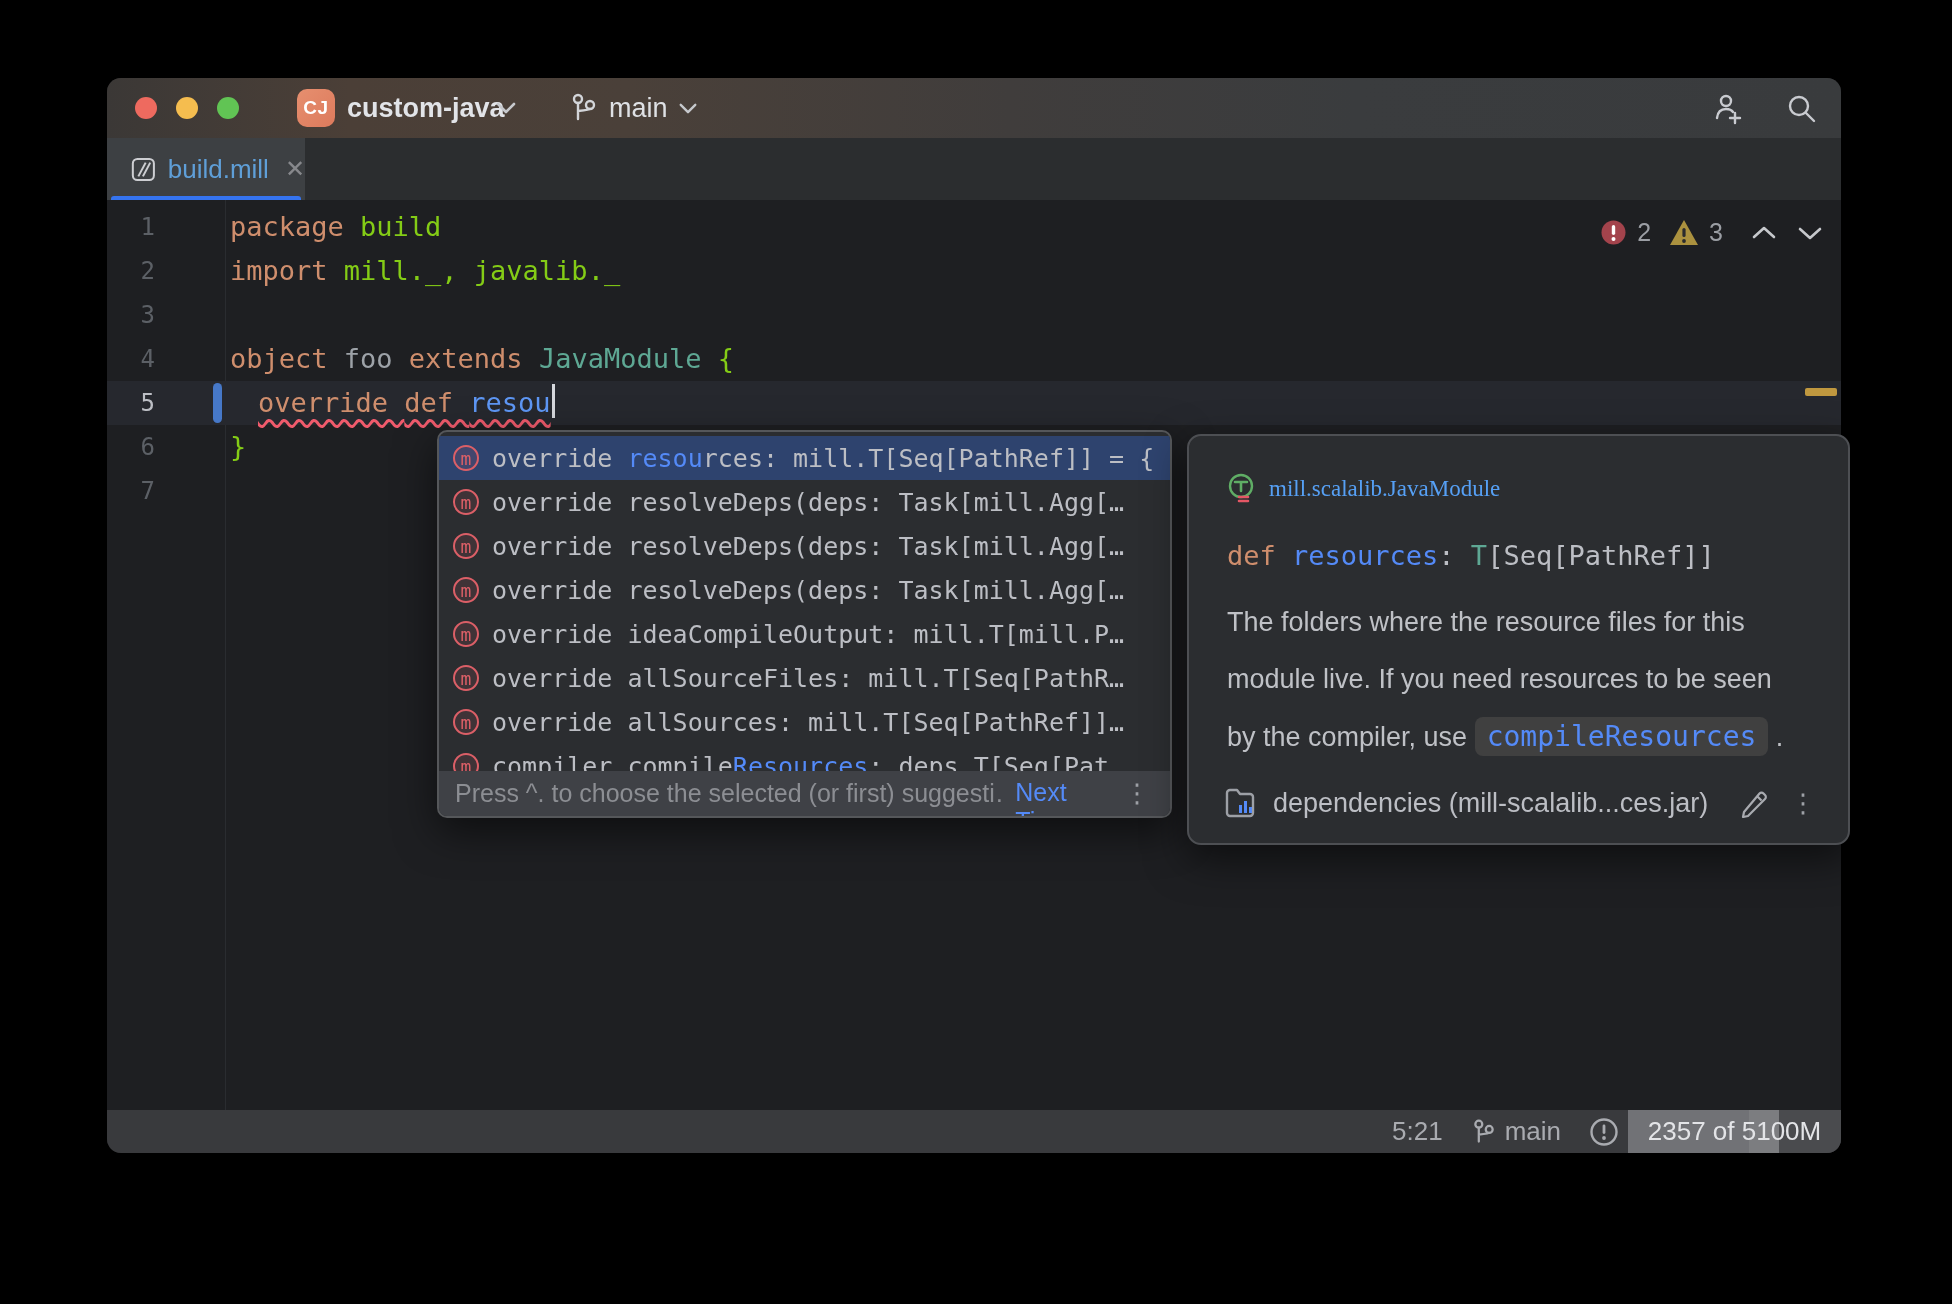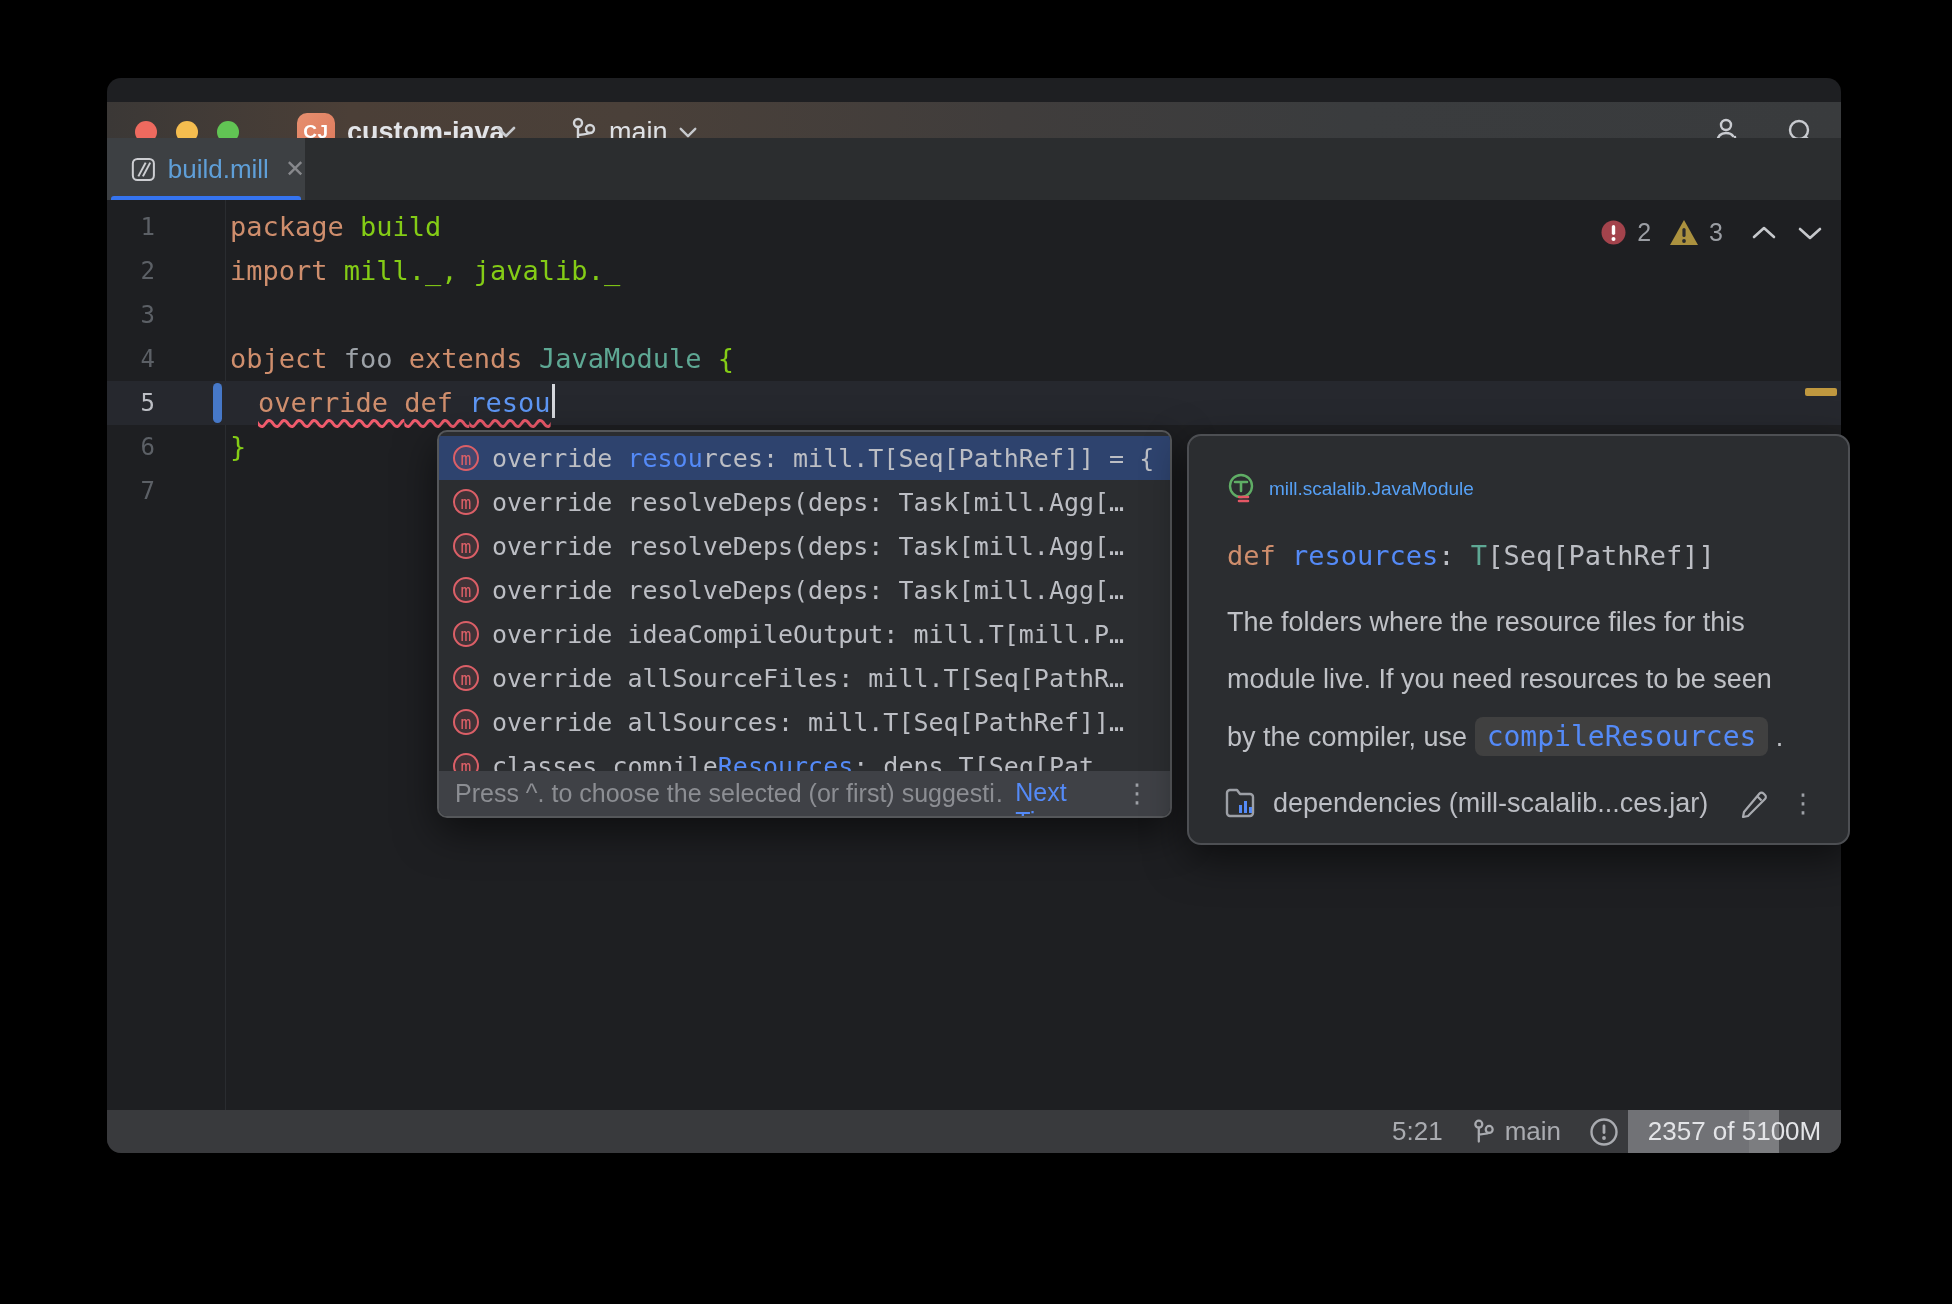--- a/index.html
+++ b/index.html
@@ -6,21 +6,21 @@
   html,body { width:1952px; height:1304px; background:#000; overflow:hidden;
               font-family:"Liberation Sans", sans-serif; }
 
   
   .window { position:absolute; left:107px; top:78px; width:1734px; height:1075px;
             background:#1e1f22; border-radius:14px; overflow:hidden;
             box-shadow:0 22px 70px rgba(0,0,0,.8); }
 
   
   .titlebar { position:absolute; left:0; top:0; right:0; height:60px;
-    background:linear-gradient(90deg,#3b3836 0%,#4b3f37 14%,#4a4039 30%,#403d3c 52%,#3a3c3e 72%,#393b3d 100%);margin-top:24px; }
+    background:linear-gradient(90deg,#3b3836 0%,#4b3f37 14%,#4a4039 30%,#403d3c 52%,#3a3c3e 72%,#393b3d 100%); }
   .tl { position:absolute; top:19px; width:22px; height:22px; border-radius:50%; }
   .tl.red { left:28px; background:#ee6a5f; }
   .tl.yellow { left:69px; background:#f5bd4f; }
   .tl.green { left:110px; background:#61c454; }
   .proj-badge { position:absolute; left:190px; top:11px; width:38px; height:38px; border-radius:10px;
     background:linear-gradient(135deg,#e68f6f,#dd7a5c); color:#fff; font-size:19px; font-weight:bold;
     display:flex; align-items:center; justify-content:center; letter-spacing:.5px; }
   .proj-name { position:absolute; left:240px; top:0; height:60px; display:flex; align-items:center;
     color:#e2e4e8; font-size:27px; font-weight:600; }
   .tb-chev1 { position:absolute; left:388px; top:23px; }
@@ -86,21 +86,21 @@
     display:flex; align-items:center; padding:0 14px 0 16px; gap:14px; }
   .cfooter-hint { color:#8c8e93; font-size:25px; flex:1 1 auto; white-space:nowrap; overflow:hidden; }
   .next-tip { color:#548af7; font-size:25px;margin-top:26px; }
   .kebab { color:#9da0a6; font-size:26px; letter-spacing:0; padding:0 6px; }
 
   
   .docpopup { position:absolute; left:1187px; top:434px; width:663px; height:411px;
     background:#2b2d30; border:2px solid #4d4f53; border-radius:14px;
     box-shadow:0 14px 40px rgba(0,0,0,.55); overflow:hidden; }
   .doc-title { position:absolute; left:36px; top:36px; display:flex; align-items:center; gap:10px; }
-  .doc-qual { font-family:Liberation Sans, sans-serif; font-size:19px; color:#56a0f5; }
+  .doc-qual { font-family:Liberation Serif, serif; font-size:23px; color:#56a0f5; }
   .doc-sig { position:absolute; left:38px; top:104px; font-family:"DejaVu Sans Mono", monospace; font-size:27px; color:#bcbec4; }
   .doc-desc { position:absolute; left:38px; top:158px; width:600px; color:#bfc1c6; font-size:27px; line-height:57px; }
   .code-chip { font-family:"DejaVu Sans Mono", monospace; color:#548af7; background:#404040;
     border-radius:8px; padding:3px 12px; font-size:28px; }
   .doc-lib { position:absolute; left:34px; right:26px; bottom:24px; display:flex; align-items:center; gap:16px;
     color:#bcbec4; font-size:27px; }
   .doc-lib-label { flex:1 1 auto; white-space:nowrap; overflow:hidden; }
 </style>
 </head>
 <body>
@@ -219,21 +219,21 @@
 
 <div class="completion">
   <div class="crows" id="crows">
       <div class="crow sel"><span class="m-icon">m</span><span class="crow-text"><span class="tk-t">override </span><span class="tk-m">resou</span><span class="tk-t">rces: mill.T[Seq[PathRef]] = {</span></span></div>
       <div class="crow"><span class="m-icon">m</span><span class="crow-text"><span class="tk-t">override resolveDeps(deps: Task[mill.Agg[…</span></span></div>
       <div class="crow"><span class="m-icon">m</span><span class="crow-text"><span class="tk-t">override resolveDeps(deps: Task[mill.Agg[…</span></span></div>
       <div class="crow"><span class="m-icon">m</span><span class="crow-text"><span class="tk-t">override resolveDeps(deps: Task[mill.Agg[…</span></span></div>
       <div class="crow"><span class="m-icon">m</span><span class="crow-text"><span class="tk-t">override ideaCompileOutput: mill.T[mill.P…</span></span></div>
       <div class="crow"><span class="m-icon">m</span><span class="crow-text"><span class="tk-t">override allSourceFiles: mill.T[Seq[PathR…</span></span></div>
       <div class="crow"><span class="m-icon">m</span><span class="crow-text"><span class="tk-t">override allSources: mill.T[Seq[PathRef]]…</span></span></div>
-      <div class="crow"><span class="m-icon">m</span><span class="crow-text"><span class="tk-t">classes compile</span><span class="tk-m">Resources</span><span class="tk-t">: deps.T[Seq[Pat</span></span></div>
+      <div class="crow"><span class="m-icon">m</span><span class="crow-text"><span class="tk-t">compiler compile</span><span class="tk-m">Resources</span><span class="tk-t">: deps.T[Seq[Pat</span></span></div>
     </div>
   <div class="cfooter">
     <span class="cfooter-hint">Press ^. to choose the selected (or first) suggesti…</span>
     <span class="next-tip">Next Tip</span>
     <span class="kebab">⋮</span>
   </div>
 </div>
 
 <div class="docpopup">
   <div class="doc-title">

